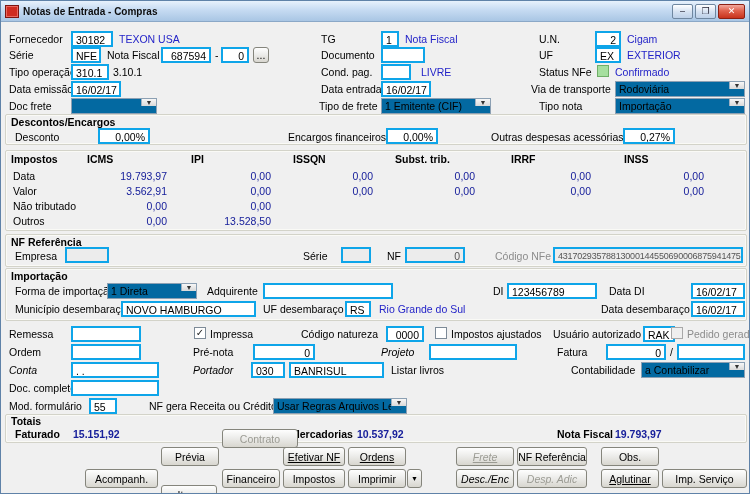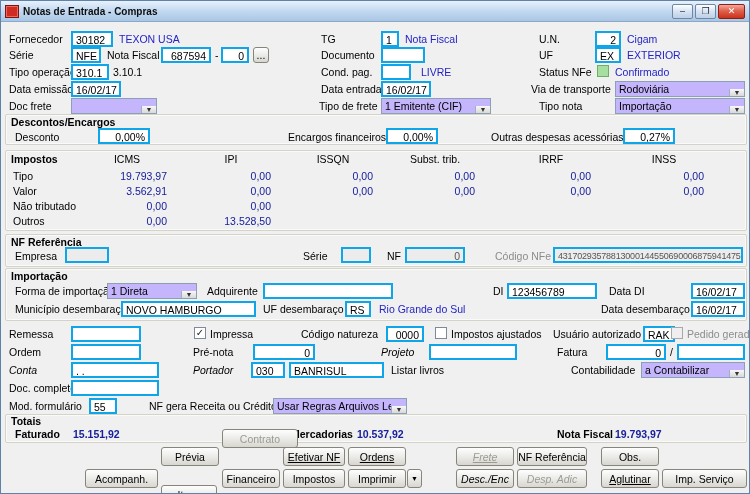--- a/index.html
+++ b/index.html
@@ -14,26 +14,26 @@
   .wb.close{width:27px;background:linear-gradient(#f2a99e,#e0614c 45%,#c8331c);color:#fff;border-color:#8c2013}
   
   .L{position:absolute;line-height:13px;white-space:nowrap}
   .b{font-weight:700}.i{font-style:italic}
   .B{color:#2323c8}
   .gray{color:#8c8c8c}
   .small{font-size:10px}
   .T{position:absolute;height:16px;line-height:14px;background:#fff;border:2px solid #0ea5e9;padding:0 3px;overflow:hidden;white-space:nowrap}
   .R{text-align:right}
   .D{background:#ececec;color:#555}
-  .C{position:absolute;height:16px;background:#c4b5fd;border:1px solid #8ca0b3;display:flex;align-items:flex-end}
+  .C{position:absolute;height:16px;background:#0369a1;border:1px solid #8ca0b3;display:flex;align-items:flex-start}
   .C .cv{flex:1;padding:0 3px;line-height:14px;overflow:hidden;white-space:nowrap}
   .C .ca{width:15px;background:linear-gradient(#f7f7f7,#d9d9d9);border-left:1px solid #9eb0c2;font-size:7px;display:flex;align-items:center;justify-content:center;color:#333}
   .G{position:absolute;border:1px solid #d3d3c9;box-shadow:inset 0 0 0 1px #fafaf6;border-radius:2px}
   .GT{position:absolute;font-weight:700;white-space:nowrap}
-  .H{position:absolute;width:80px;text-align:center;font-weight:400;white-space:nowrap}
+  .H{position:absolute;width:80px;text-align:left;font-weight:700;white-space:nowrap}
   .V{position:absolute;width:80px;text-align:right;color:#18209b;white-space:nowrap}
   .tot{color:#18209b;font-weight:700}
   .BT{position:absolute;height:19px;background:linear-gradient(#fefefe,#ededeb 45%,#d8d6cf);border:1px solid #85857c;border-radius:3px;font-size:10.5px;display:flex;align-items:center;justify-content:center;white-space:nowrap;cursor:default;overflow:hidden}
   .BT.dis{color:#9b9b93}
   .U{text-decoration:underline}
   .cb{position:absolute;width:12px;height:12px;background:#fff;border:1px solid #7d8a97;font-size:10px;line-height:10px;text-align:center;color:#1c1c1c}
   .cb.dis{background:#efefef;border-color:#a8a8a8}
   .sq{position:absolute;width:12px;height:12px;background:#a6df9f;border:1px solid #6fae67}
   .nfe{font-size:9px;letter-spacing:-0.2px}
 </style>
@@ -122,21 +122,21 @@
 
   <div class="G" style="left:4px;top:149px;width:742px;height:81px"></div>
   <div class="GT" style="left:10px;top:152px">Impostos</div>
   <div class="H" style="left:86px;top:152px">ICMS</div>
   <div class="H" style="left:190px;top:152px">IPI</div>
   <div class="H" style="left:292px;top:152px">ISSQN</div>
   <div class="H" style="left:394px;top:152px">Subst. trib.</div>
   <div class="H" style="left:510px;top:152px">IRRF</div>
   <div class="H" style="left:623px;top:152px">INSS</div>
 
-  <div class="L" style="left:12px;top:169px">Tipo</div>
+  <div class="L" style="left:12px;top:169px">Data</div>
   <div class="V" style="left:86px;top:169px">19.793,97</div>
   <div class="V" style="left:190px;top:169px">0,00</div>
   <div class="V" style="left:292px;top:169px">0,00</div>
   <div class="V" style="left:394px;top:169px">0,00</div>
   <div class="V" style="left:510px;top:169px">0,00</div>
   <div class="V" style="left:623px;top:169px">0,00</div>
 
   <div class="L" style="left:12px;top:184px">Valor</div>
   <div class="V" style="left:86px;top:184px">3.562,91</div>
   <div class="V" style="left:190px;top:184px">0,00</div>

